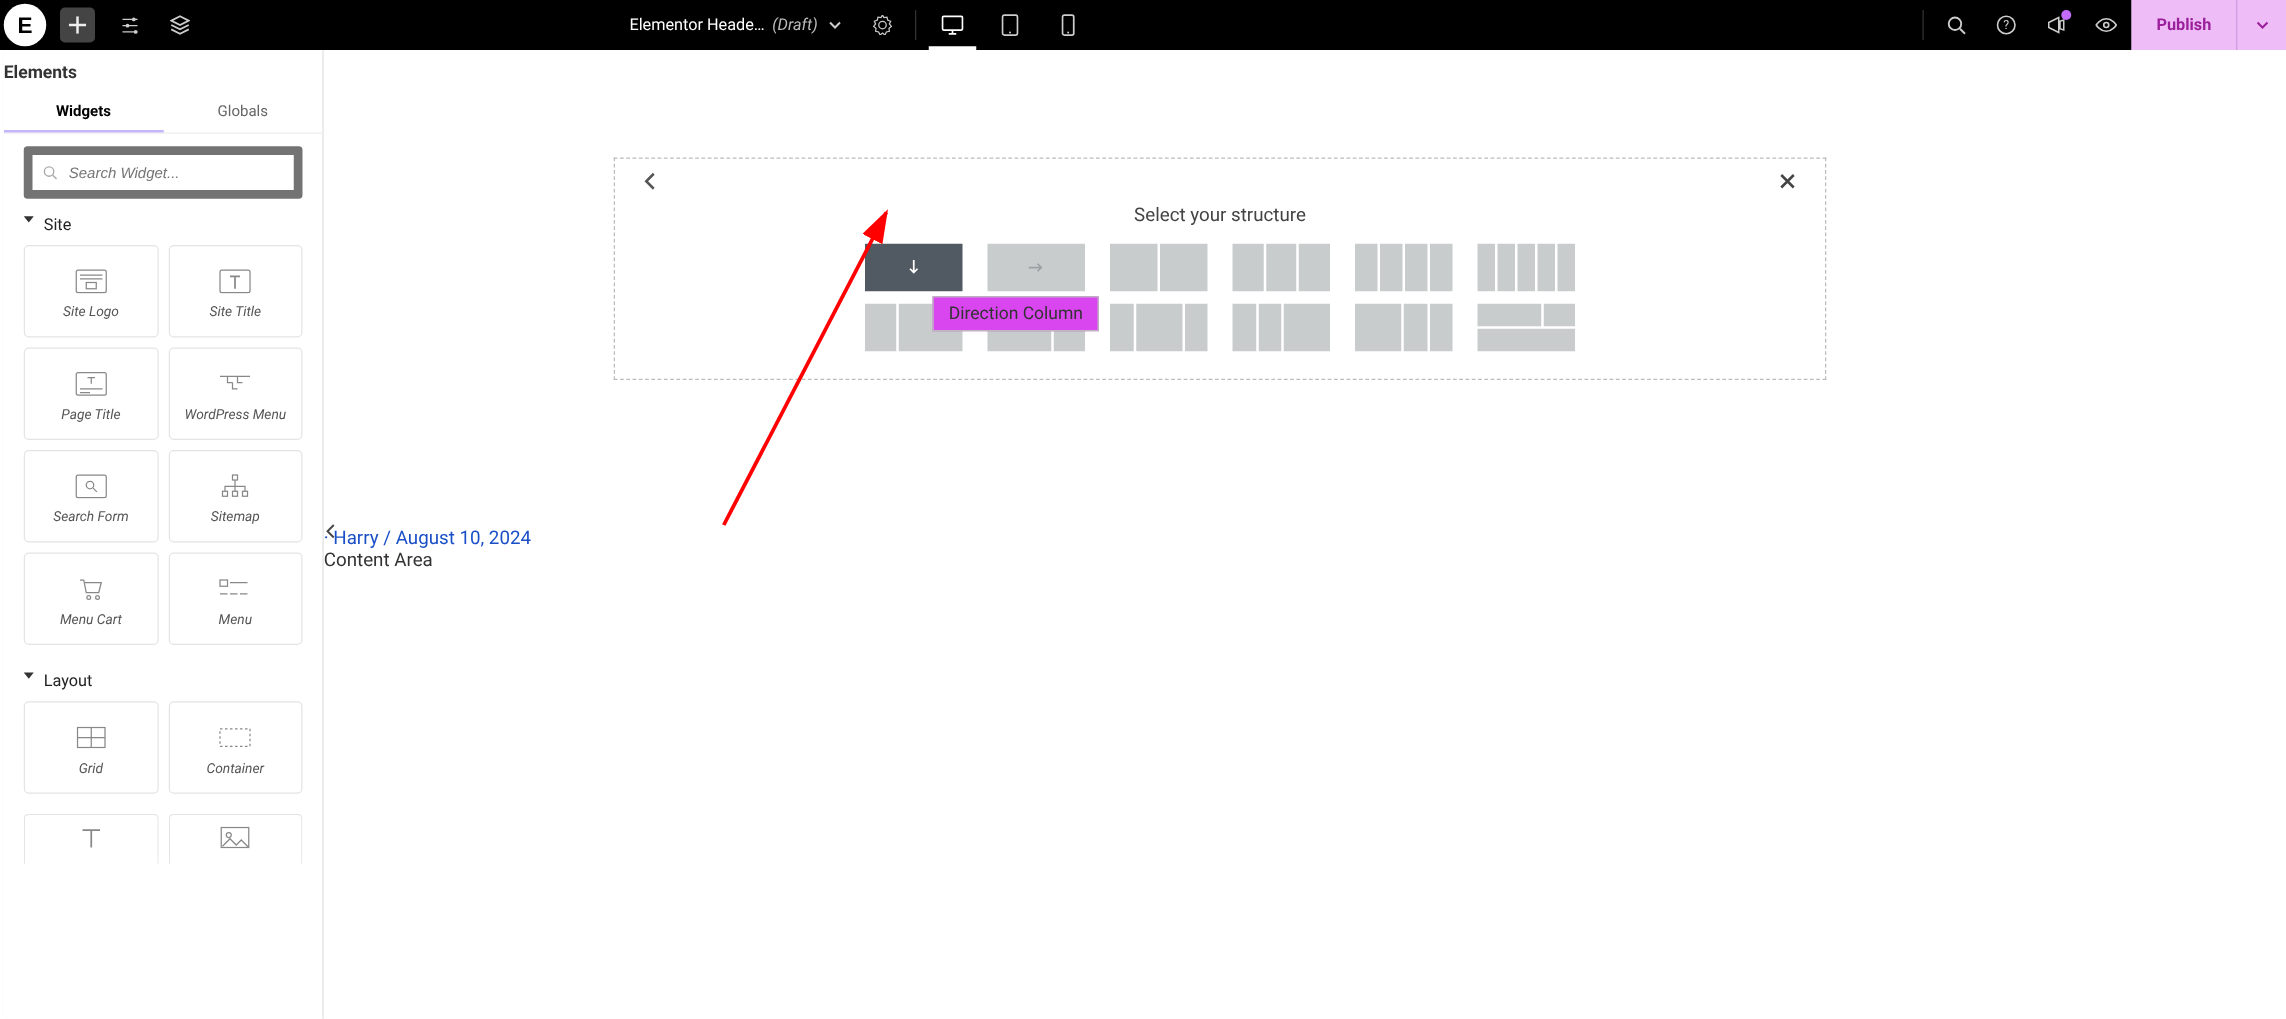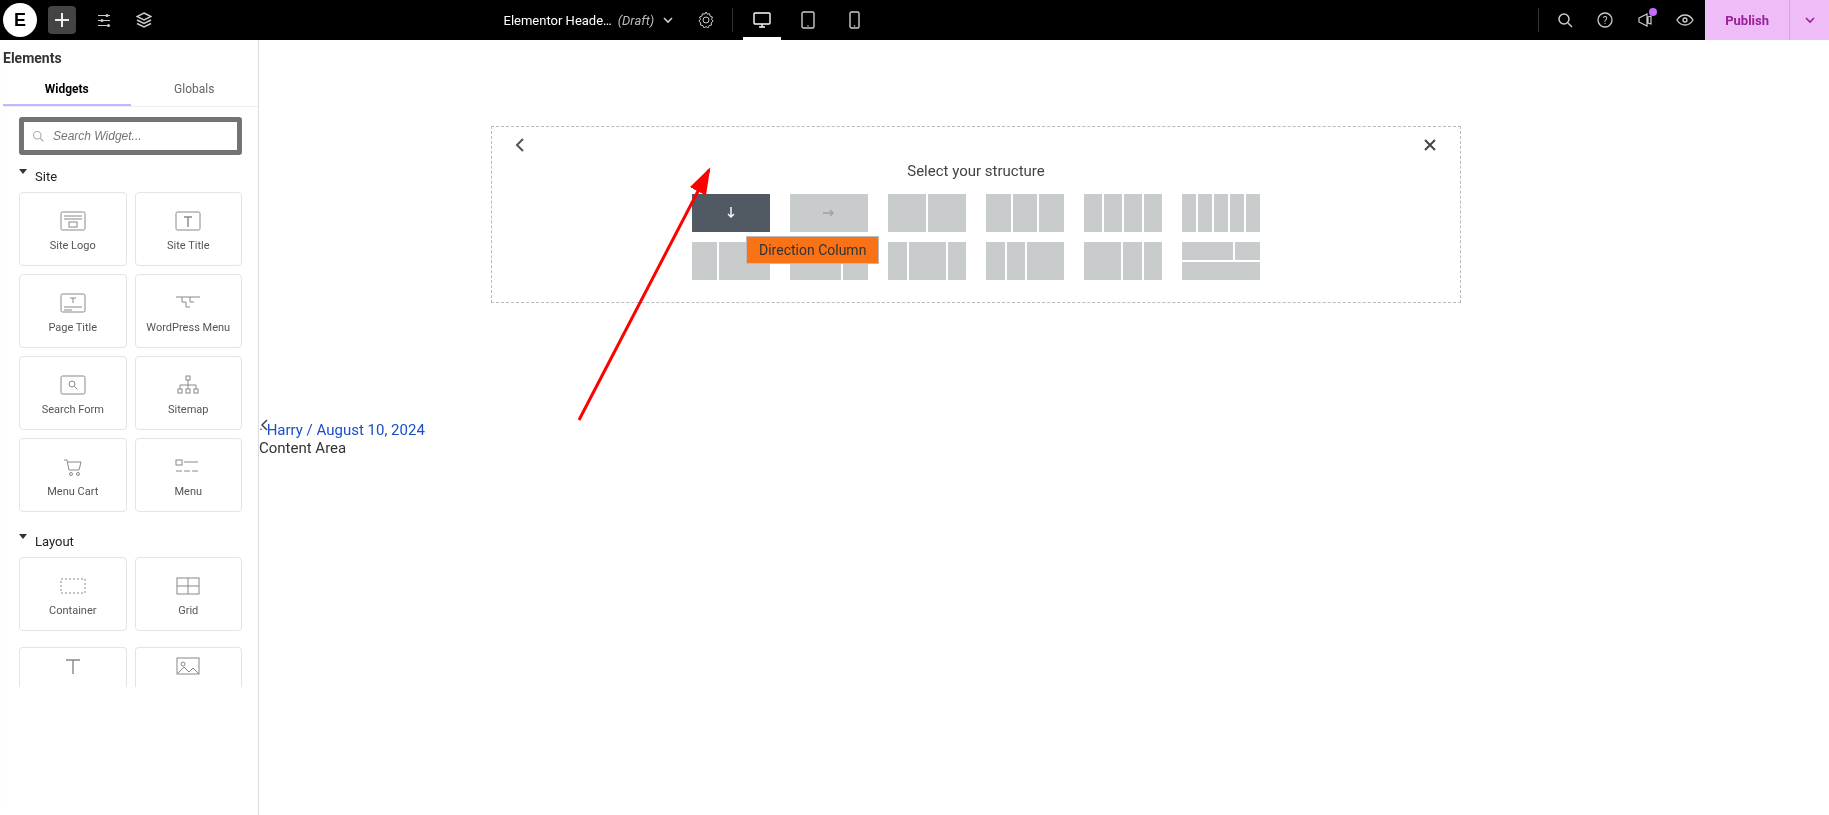--- a/index.html
+++ b/index.html
@@ -24,45 +24,45 @@
   .publish-btn { height:40px; background:#eebcf7; color:#9b1f9b; display:flex; align-items:center; padding:0 20px; font-weight:bold; cursor:pointer; }
   .publish-more { height:40px; width:40px; background:#eebcf7; display:flex; align-items:center; justify-content:center; border-left:1px solid #d8a1ec; cursor:pointer; }
 
   
   .leftpanel { position:absolute; top:40px; left:3px; width:256px; bottom:0; background:#fff; border-right:1px solid #ddd; overflow:auto; box-shadow: 1px 0 3px rgba(0,0,0,0.05); }
   .panel-title { text-align:left; font-weight:bold; padding:10px 0 8px; font-size:14px; }
   .tabs { display:flex; border-bottom:1px solid #eee; }
   .tab { flex:1; text-align:center; padding:8px 0; font-size:12px; color:#666; cursor:pointer; }
   .tab.active { color:#000; border-bottom:2px solid #c4b5fd; font-weight:700; }
   .search-wrap { padding:10px 16px 4px; }
-  .search-box { display:flex; align-items:center; border:5px solid #737373; border-radius:3px; padding:4px 8px; }
+  .search-box { display:flex; align-items:center; border:7px solid #737373; border-radius:3px; padding:4px 8px; }
   .search-box input { border:none; outline:none; font-size:12px; flex:1; padding:3px; background:transparent; font-style:italic; color:#888; }
   .section-title { display:flex; align-items:flex-start; padding:10px 16px 4px; font-size:13px; font-weight:400; color:#222; cursor:pointer; }
   .section-title .caret { width:0; height:0; border-left:4px solid transparent; border-right:4px solid transparent; border-top:5px solid #333; margin-right:8px; }
   .widget-grid { display:grid; grid-template-columns: 1fr 1fr; gap:8px; padding:4px 16px 12px; }
   .widget-card { border:1px solid #e4e4e4; border-radius:4px; height:74px; display:flex; flex-direction:column; align-items:center; justify-content:center; cursor:grab; color:#555; }
   .widget-card .wicon { height:28px; display:flex; align-items:center; justify-content:center; margin-bottom:4px; }
-  .widget-card .wlabel { font-size:11px; color:#555; }
+  .widget-card .wlabel { font-size:11px; color:#555;font-style:italic; }
 
   
   .canvas { position:absolute; top:40px; left:259px; right:0; bottom:0; background:#fff; overflow:auto; }
   .meta-text { position:absolute; left:0; top:381px; font-size:15px; color:#1a4fc7; }
   .meta-text .content-area { color:#333; }
   .structure-box { position:absolute; left:232px; top:86px; width:970px; border:1px dashed #bbb; background:#fff; padding-bottom:22px; }
   .sb-header { display:flex; align-items:center; padding:10px 14px 0; }
   .sb-back { cursor:pointer; margin-left:6px; }
   .sb-close { cursor:pointer; margin-left:auto; margin-right:8px; }
   .sb-title { text-align:center; font-size:15px; color:#444; padding:6px 0 14px; }
   .preset-rows { display:flex; flex-direction:column; gap:10px; align-items:center; }
   .preset-row { display:flex; gap:20px; }
   .preset { width:78px; height:38px; display:flex; gap:2px; cursor:pointer; }
   .preset .col { flex:1; background:#c9cccd; }
   .preset.dark .col { background:#515962; }
   .preset.dark { position:relative; }
-  .tooltip { position:absolute; top:42px; left:54px; background:#f97316; border:1px solid #bbb; padding:5px 12px; font-size:14px; color:#333; white-space:nowrap; z-index:10; }
+  .tooltip { position:absolute; top:42px; left:54px; background:#d946ef; border:1px solid #bbb; padding:5px 12px; font-size:14px; color:#333; white-space:nowrap; z-index:10; }
 
   
   .arrow-layer { position:absolute; pointer-events:none; }
 
   
   ::-webkit-scrollbar { width:14px; }
   ::-webkit-scrollbar-thumb { background:#c1c1c1; }
   ::-webkit-scrollbar-track { background:#f1f1f1; }
 </style>
 </head>
@@ -264,34 +264,34 @@
     </div>
   </div>
 
   <div class="section-title">
     <span class="caret"></span>
     <span>Layout</span>
   </div>
   <div class="widget-grid">
     <div class="widget-card">
       <div class="wicon">
-          <svg width="26" height="16" viewBox="0 0 26 16">
-            <rect x="1" y="1" width="24" height="14" fill="none" stroke="#888" stroke-dasharray="2 2"></rect>
-          </svg>
-        </div>
-      <div class="wlabel">Container</div>
-    </div>
-    <div class="widget-card">
-      <div class="wicon">
           <svg width="24" height="18" viewBox="0 0 24 18">
             <rect x="1" y="1" width="22" height="16" fill="none" stroke="#888"></rect>
             <path d="M12 1v16M1 9h22" stroke="#888"></path>
           </svg>
         </div>
       <div class="wlabel">Grid</div>
+    </div>
+    <div class="widget-card">
+      <div class="wicon">
+          <svg width="26" height="16" viewBox="0 0 26 16">
+            <rect x="1" y="1" width="24" height="14" fill="none" stroke="#888" stroke-dasharray="2 2"></rect>
+          </svg>
+        </div>
+      <div class="wlabel">Container</div>
     </div>
   </div>
 
   <div class="widget-grid">
     <div class="widget-card" style="height:40px; border-bottom:none; border-bottom-left-radius:0; border-bottom-right-radius:0;">
       <div class="wicon">
           <svg width="22" height="18" viewBox="0 0 22 18">
             <path d="M4 3h14M11 3v14" stroke="#888" stroke-width="1.4"></path>
           </svg>
         </div>

